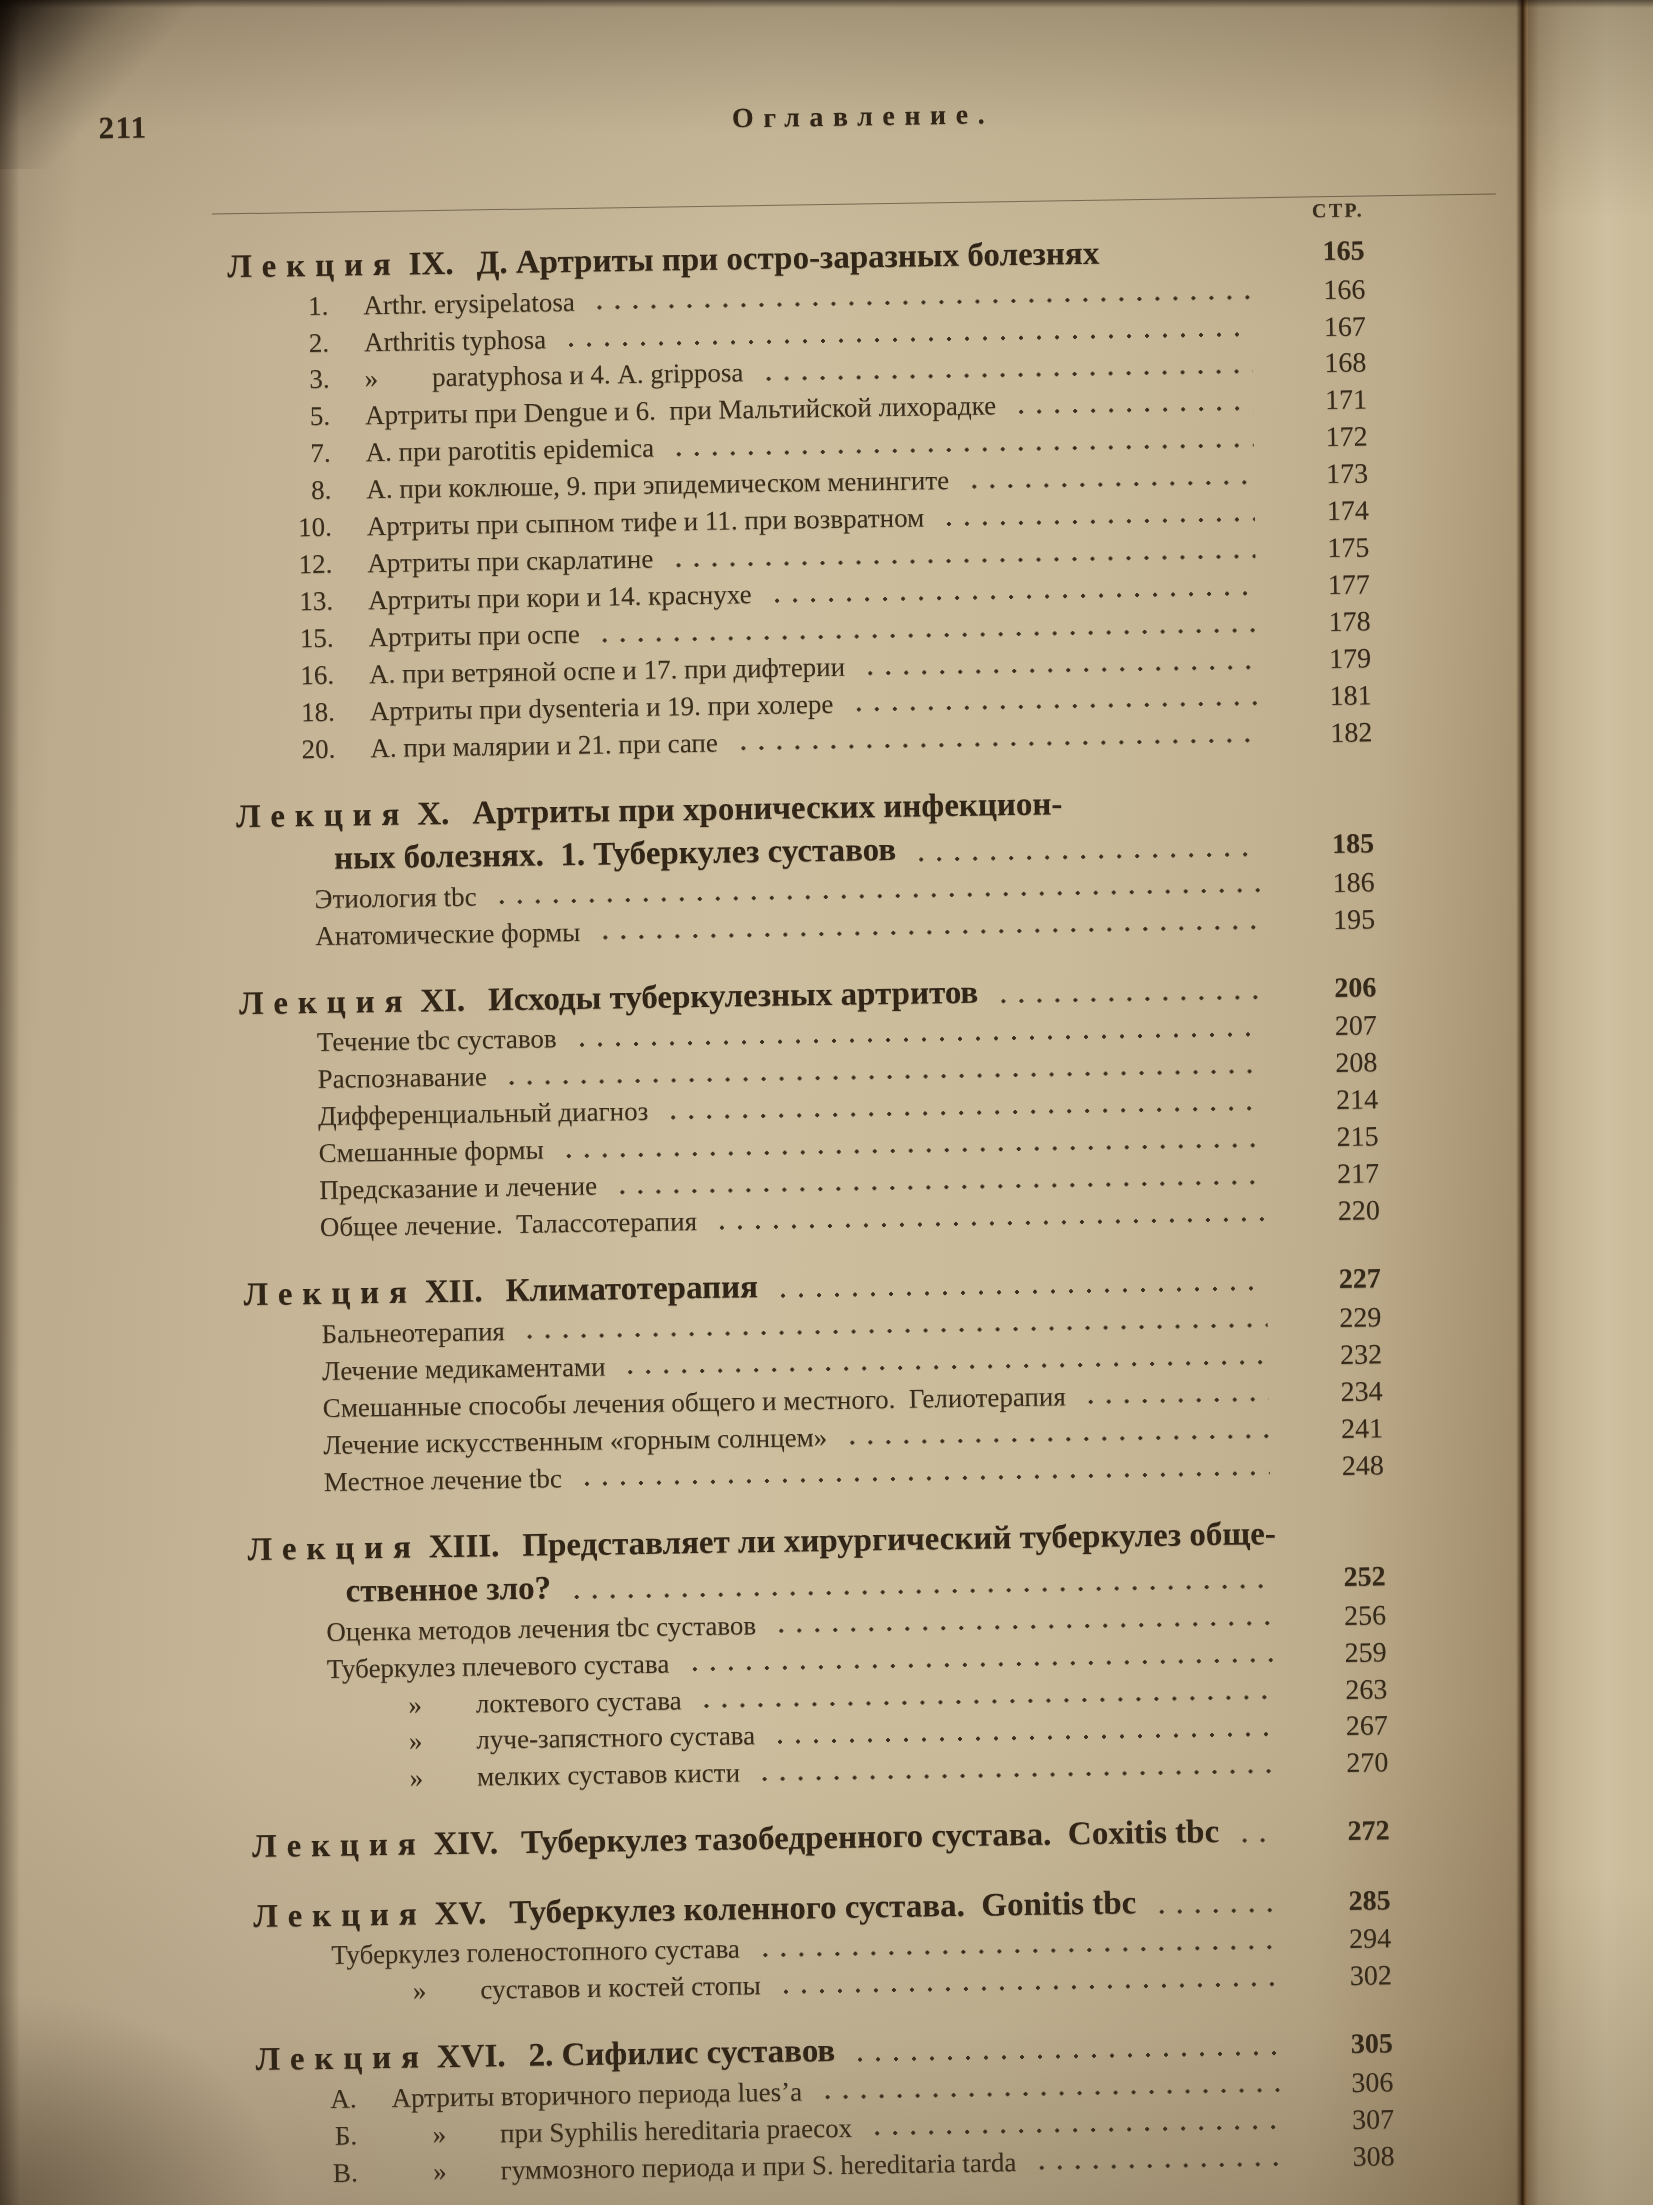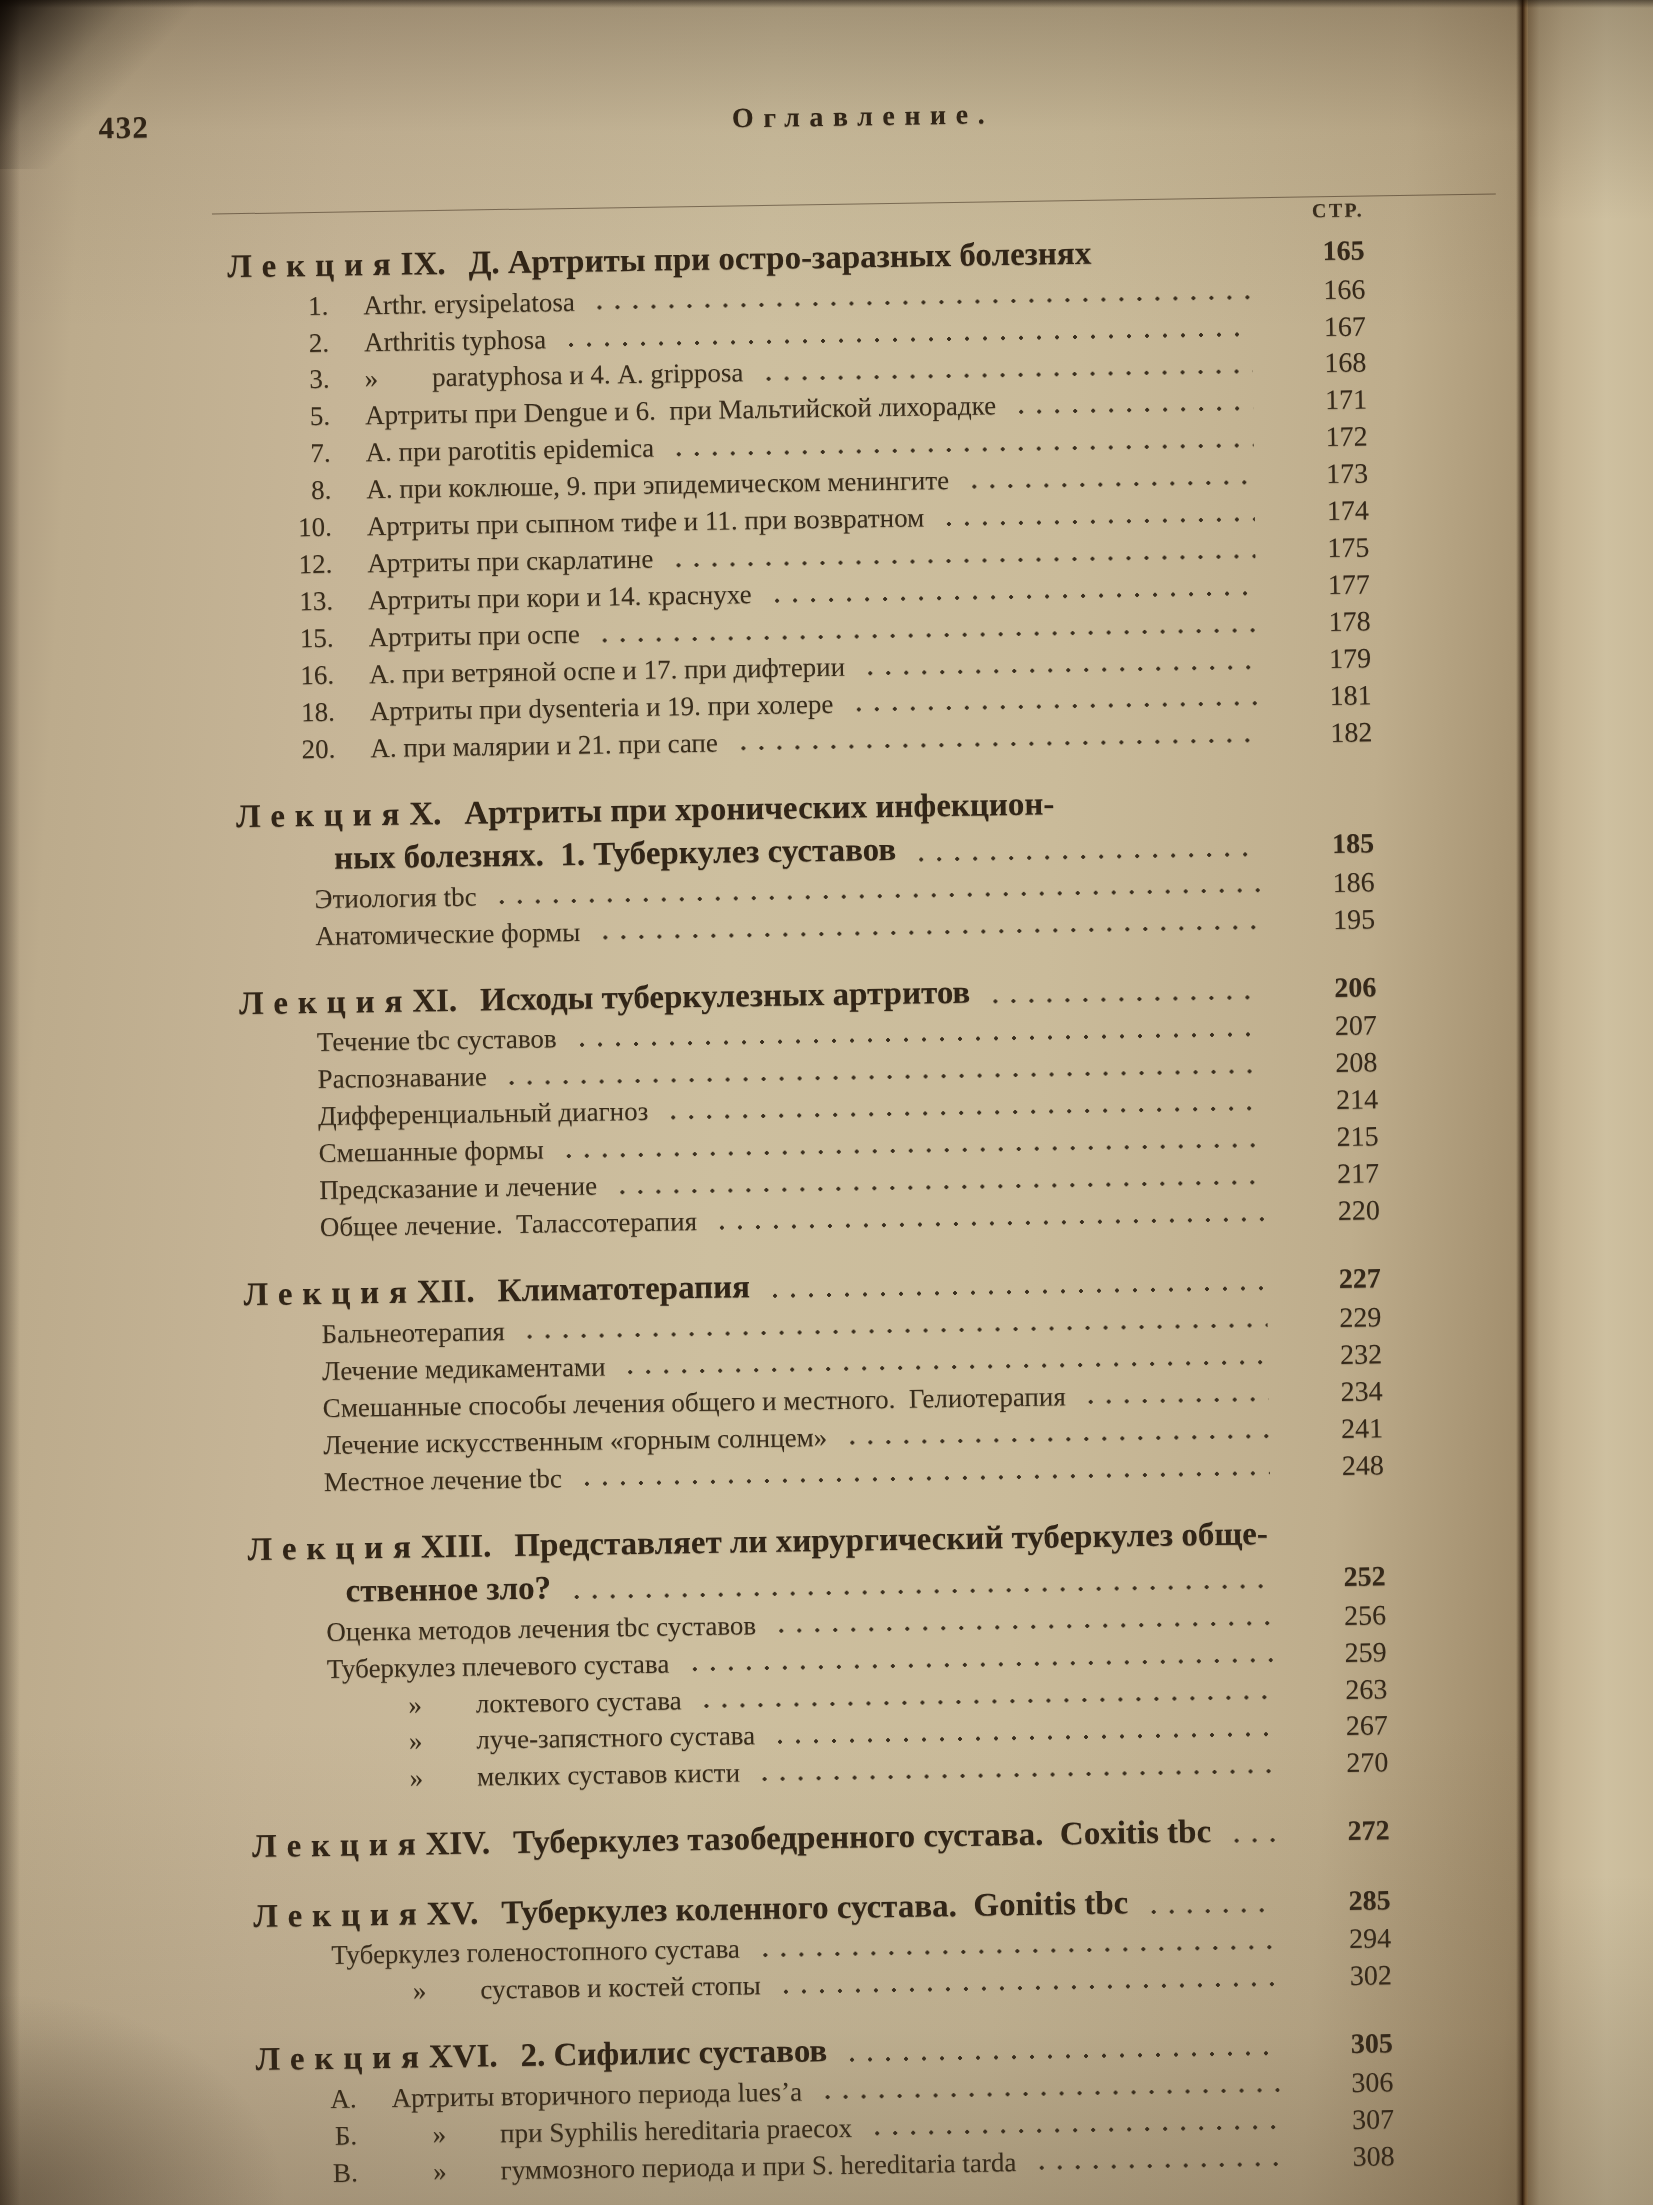--- a/index.html
+++ b/index.html
@@ -65,21 +65,21 @@
     position:absolute;left:338px;top:101px;width:1081px;text-align:center;
     font-size:28px;font-weight:700;letter-spacing:.34em;color:#312517;
   }
   .head-rule{position:absolute;left:226px;top:204px;width:1284px;height:1.4px;background:rgba(58,42,26,.55);}
   .col-head{position:absolute;top:207px;left:1081px;width:297px;text-align:right;font-size:20px;font-weight:700;letter-spacing:.12em;color:#3a2e1d;}
   .toc{position:absolute;left:223px;top:236px;width:1155px;}
   .section + .section{margin-top:26px;}
   .row{display:flex;align-items:baseline;font-size:27px;line-height:1.32;min-height:36px;white-space:nowrap;}
   .row.h,.row.hc{min-height:42px;font-weight:700;color:#312517;}
   .lect{flex:none;margin-left:17.6px;font-size:33px;letter-spacing:.30em;}
-  .rn{flex:none;font-size:33px;}
+  .rn{flex:none;margin-left:8px;font-size:33px;}
   .htitle{flex:none;margin-left:23px;font-size:33px;}
   .hcont{flex:none;margin-left:115px;font-size:33px;}
   .num{flex:none;width:118px;text-align:right;}
   .itext{flex:none;margin-left:35px;}
   .ptext{flex:none;margin-left:95px;}
   .lead{
     flex:1 1 0;min-width:0;height:6px;align-self:flex-end;margin:0 13.5px 9.5px 16px;
     background-image:radial-gradient(circle, rgba(52,40,24,.95) 1.6px, rgba(52,40,24,0) 2.1px);
     background-size:18px 6px;background-position:left center;background-repeat:repeat-x;
   }
@@ -91,21 +91,21 @@
 
 <div class="sheet"></div>
 <div class="gutter-seam"></div>
 <div class="next-page"></div>
 <div class="edge-top"></div>
 <div class="edge-left"></div>
 <div class="corner-tl"></div>
 <div class="corner-bl"></div>
 
 <div class="content">
-  <div class="folio">432</div>
+  <div class="folio">211</div>
   <div class="running-head">Оглавление.</div>
   <div class="head-rule"></div>
   <div class="col-head">СТР.</div>
   <div class="toc">
       <div class="section">
         <div class="row h">
           <span class="lect">Лекция</span>
           <span class="rn">IX.</span>
           <span class="htitle">Д. Артриты при остро-заразных болезнях</span>
           <span class="lead empty"></span>

